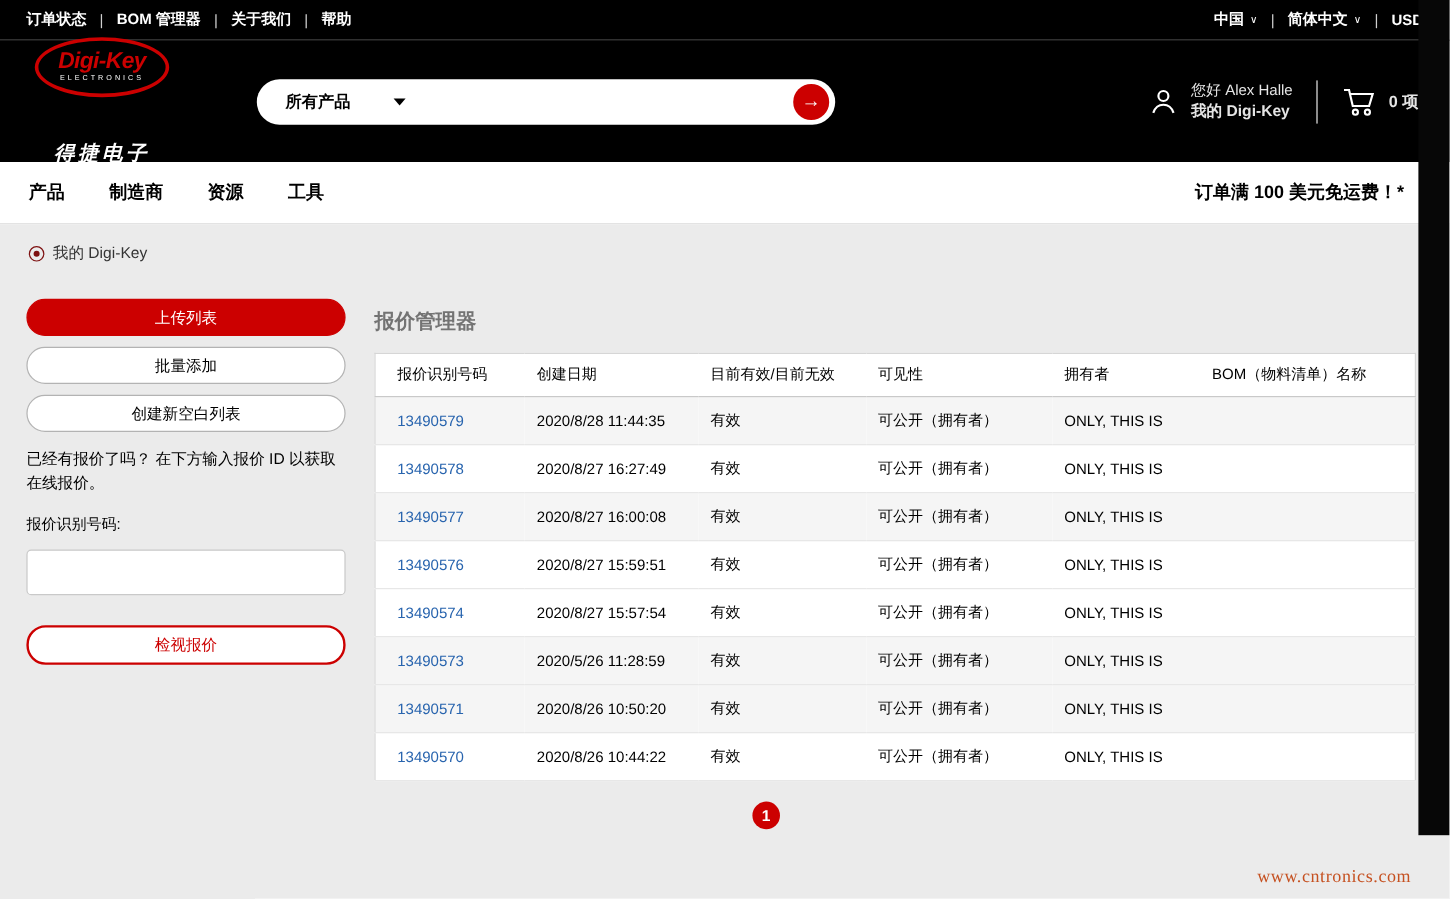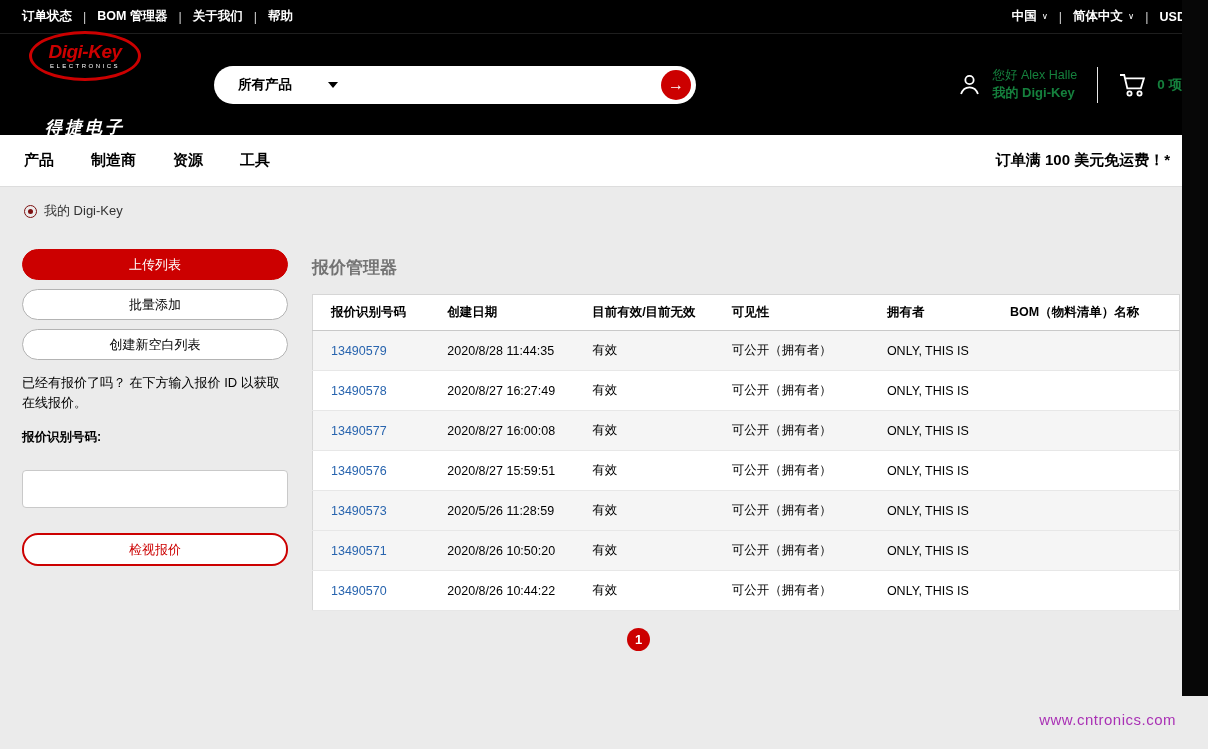--- a/index.html
+++ b/index.html
@@ -31,21 +31,21 @@
   .search { margin-left:70px; width:482px; height:38px; background:#fff; border-radius:19px;
             display:flex; align-items:center; padding:0 5px 0 24px; flex:none; }
   .search-cat { display:flex; align-items:center; gap:36px; font-size:13.5px; font-weight:bold; }
   .caret-down { width:0; height:0; border-left:5px solid transparent; border-right:5px solid transparent;
                 border-top:6px solid #000; }
   .search-input { flex:1; height:100%; border:none; outline:none; background:transparent;
                   font-size:13px; padding:0 12px; font-family:inherit; }
   .search-btn { width:30px; height:30px; border-radius:50%; background:#cc0000; border:none; color:#fff;
                 display:flex; align-items:center; justify-content:center; font-size:16px; flex:none; }
 
-  .header-right { margin-left:auto; display:flex; align-items:center; color:#15803d; }
+  .header-right { margin-left:auto; display:flex; align-items:center; color:#e5e5e5; }
   .account { display:flex; align-items:center; gap:9px; }
   .account-lines { font-size:12.5px; line-height:1.4; }
   .account-line2 { font-weight:bold; font-size:13px; }
   .header-divider { width:1px; height:36px; background:#e8e8e8; margin:0 20px; }
   .cart { display:flex; align-items:center; gap:9px; font-weight:bold; font-size:13.5px; }
 
   
   .nav { height:52px; background:#fff; border-bottom:1px solid #ddd;
          display:flex; align-items:center; padding:0 24px 0 24px;gap:16px; }
   .nav-items { display:flex; gap:37px; font-size:15px; font-weight:bold; }
@@ -62,39 +62,39 @@
   .cols { display:flex; align-items:flex-start; padding:30px 28px 0 22px; }
   .sidebar { width:266px; flex:none; }
   .main { flex:1; margin-left:24px; }
 
   .side-btn { width:100%; height:31px; border-radius:16px; font-size:13px; font-weight:normal;
               display:flex; align-items:center; justify-content:center; margin-bottom:9px; font-family:inherit; }
   .side-btn.primary { background:#cc0000; border:1px solid #cc0000; color:#fff; }
   .side-btn.secondary { background:#fff; border:1px solid #b3b3b3; color:#000; }
   .side-btn.outline-red { margin-top:25px; height:33px; background:#fff; border:2px solid #cc0000; color:#cc0000; }
   .quote-prompt { font-size:13px; line-height:1.55; margin-top:13px; }
-  .quote-label { font-size:12.5px; font-weight:bold; margin:16px 0 24px; }
+  .quote-label { font-size:12.5px; font-weight:normal; margin:16px 0 12px; }
   .quote-input { width:100%; height:38px; border:1px solid #c9c9c9; border-radius:4px; background:#fff;
                  font-size:14px; padding:0 10px; outline:none; font-family:inherit; }
 
   .main-title { font-size:17px; font-weight:bold; margin:7px 0 15px; color:#737373; }
   table.quotes { width:100%; border-collapse:collapse; background:#fff; border:1px solid #d6d6d6; }
-  .quotes th { text-align:left; font-size:12.5px; font-weight:bold; padding:9px 10px;
+  .quotes th { text-align:left; font-size:12.5px; font-weight:normal; padding:9px 10px;
                border-bottom:1px solid #c9c9c9; white-space:nowrap; background:#fff; }
   .quotes td { font-size:12.5px; padding:11px 10px; border-bottom:1px solid #e7e7e7; white-space:nowrap; }
   .quotes tr.alt td { background:#f5f5f5; }
   .quotes th:first-child,.quotes td:first-child { padding-left:18px; }
   a.quote-link { color:#2864ae; }
 
   .pagination { display:flex; align-items:center; gap:17px; margin:17px 0 0 315px; font-size:13.5px; color:#444; }
   .page-current { width:23px; height:23px; border-radius:50%; background:#cc0000; color:#fff;
                   font-weight:bold; font-size:13px; display:flex; align-items:center; justify-content:center; }
 
-  .watermark { position:absolute; right:32px; bottom:21px; font-size:15px;
-               color:#a21caf; opacity:.9; letter-spacing:.5px; }
+  .watermark { position:absolute; right:32px; bottom:9px; font-size:15px;
+               color:#c2410c; opacity:.9; letter-spacing:.5px;font-family:Liberation Serif, serif; }
 
   .dark-strip { position:absolute; top:0; right:0; width:26px; height:696px; background:#070707; z-index:40; }
 </style>
 </head>
 <body>
 
 <div class="topbar" data-interactable="false">
   <div class="topbar-left" data-interactable="false">
     <a data-interactable="true">订单状态</a>
     <span class="sep" data-interactable="false">|</span>
@@ -231,20 +231,28 @@
               <td data-interactable="false"></td>
             </tr>
             <tr data-interactable="false">
               <td data-interactable="false"><a class="quote-link" data-interactable="true">13490576</a></td>
               <td data-interactable="false">2020/8/27 15:59:51</td>
               <td data-interactable="false">有效</td>
               <td data-interactable="false">可公开（拥有者）</td>
               <td data-interactable="false">ONLY, THIS IS</td>
               <td data-interactable="false"></td>
             </tr>
+            <tr data-interactable="false">
+              <td data-interactable="false"><a class="quote-link" data-interactable="true">13490574</a></td>
+              <td data-interactable="false">2020/8/27 15:57:54</td>
+              <td data-interactable="false">有效</td>
+              <td data-interactable="false">可公开（拥有者）</td>
+              <td data-interactable="false">ONLY, THIS IS</td>
+              <td data-interactable="false"></td>
+            </tr>
             <tr data-interactable="false" class="alt">
               <td data-interactable="false"><a class="quote-link" data-interactable="true">13490573</a></td>
               <td data-interactable="false">2020/5/26 11:28:59</td>
               <td data-interactable="false">有效</td>
               <td data-interactable="false">可公开（拥有者）</td>
               <td data-interactable="false">ONLY, THIS IS</td>
               <td data-interactable="false"></td>
             </tr>
             <tr data-interactable="false" class="alt">
               <td data-interactable="false"><a class="quote-link" data-interactable="true">13490571</a></td>

